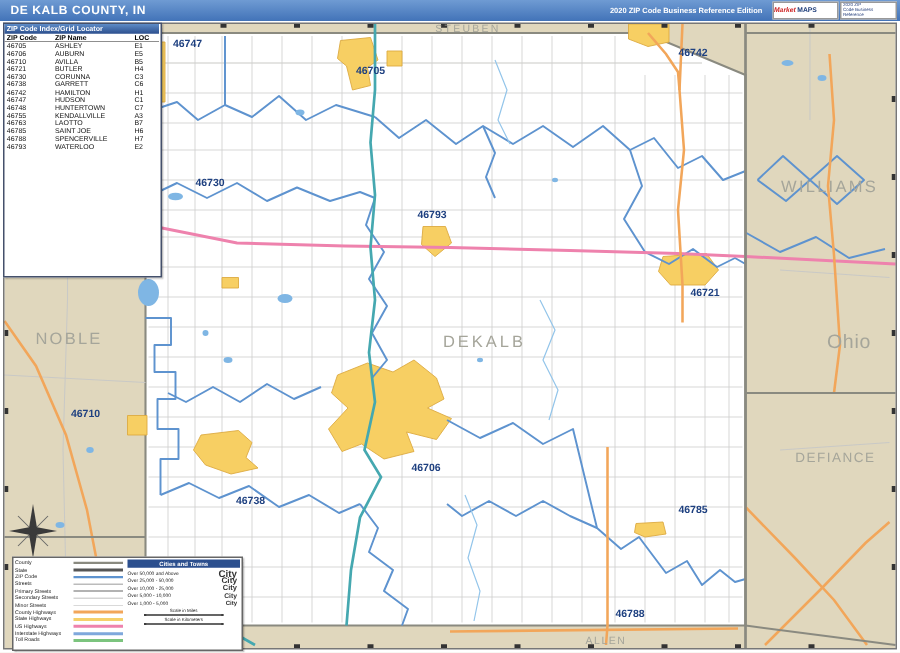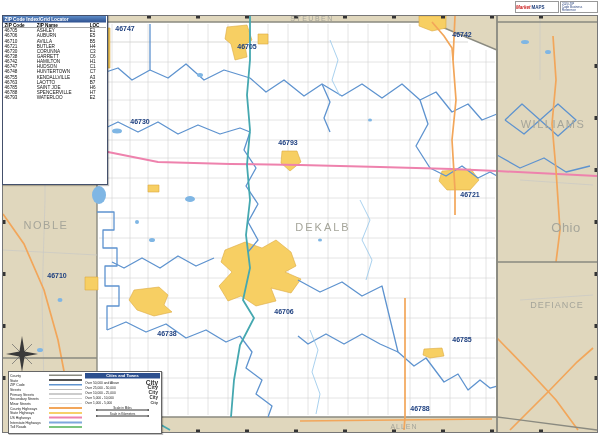--- a/index.html
+++ b/index.html
@@ -223,20 +223,24 @@
       <text x="288" y="145" fill="#1e4080" font-size="7" font-weight="bold" text-anchor="middle" font-family="Liberation Sans, sans-serif">46793</text>
       <text x="470" y="197" fill="#1e4080" font-size="7" font-weight="bold" text-anchor="middle" font-family="Liberation Sans, sans-serif">46721</text>
       <text x="57" y="278" fill="#1e4080" font-size="7" font-weight="bold" text-anchor="middle" font-family="Liberation Sans, sans-serif">46710</text>
       <text x="167" y="336" fill="#1e4080" font-size="7" font-weight="bold" text-anchor="middle" font-family="Liberation Sans, sans-serif">46738</text>
       <text x="284" y="314" fill="#1e4080" font-size="7" font-weight="bold" text-anchor="middle" font-family="Liberation Sans, sans-serif">46706</text>
       <text x="462" y="342" fill="#1e4080" font-size="7" font-weight="bold" text-anchor="middle" font-family="Liberation Sans, sans-serif">46785</text>
       <text x="420" y="411" fill="#1e4080" font-size="7" font-weight="bold" text-anchor="middle" font-family="Liberation Sans, sans-serif">46788</text>
       <rect x="2.5" y="15.5" width="595" height="417" fill="none" stroke="#777777" stroke-width="1"></rect>
     </svg>
 
+  <div id="header">
+    <span class="title">DE KALB COUNTY, IN</span>
+    <span class="edition-wrap"><span class="edition">2020 ZIP Code Business Reference Edition</span></span>
+  </div>
 
   <div id="logo">
     <div class="box b1">
       <div class="inner">
         <span class="brand-top">Market</span><span class="brand-bottom">MAPS</span>
       </div>
     </div>
     <div class="box b2">
       <div class="inner">
         <div class="micro">2020 ZIP</div>

